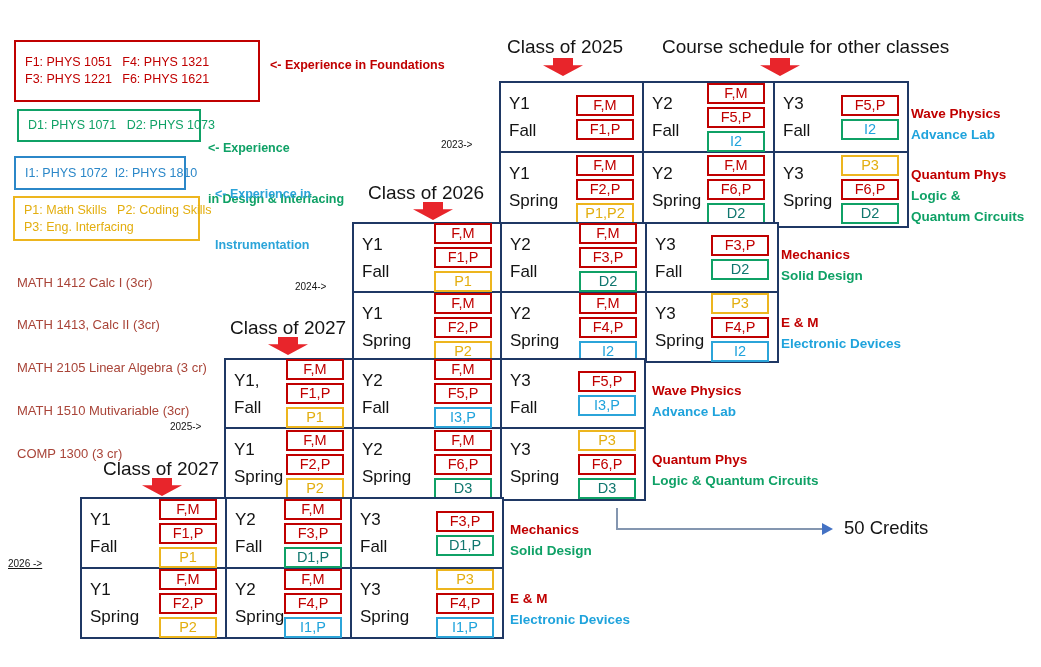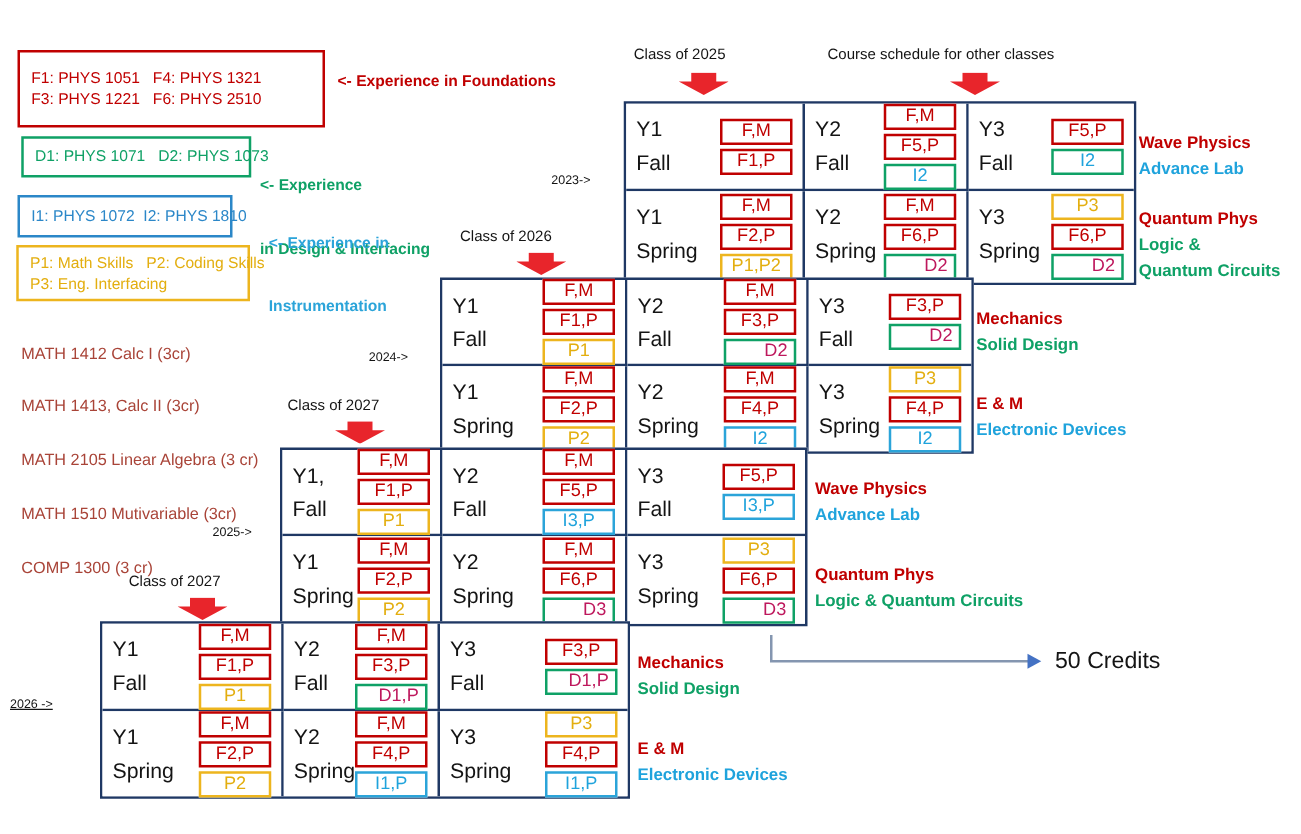--- a/index.html
+++ b/index.html
@@ -18,40 +18,40 @@
 
   .note{font-size:12.5px;font-weight:700;line-height:17px;white-space:pre;}
   .note-red{color:#C00000;}
   .note-green{color:#0FA166;}
   .note-blue{color:#2BA4D9;margin-left:24px;}
   .note-yellow{color:#E9B412;}
   [data-name="professional-note"] div:nth-child(2){padding-left:24px;}
 
   .math-list{font-size:13px;line-height:14.3px;color:#A94438;white-space:pre;}
 
-  .big-header{font-size:12px;color:#141414;white-space:nowrap;}
+  .big-header{font-size:19px;color:#141414;white-space:nowrap;}
   .year-marker{font-size:10px;color:#141414;white-space:nowrap;}
 
   .block-arrow{width:40px;height:18px;background:#E8252B;
                clip-path:polygon(25% 0,75% 0,75% 40%,100% 40%,50% 100%,0 40%,25% 40%);}
 
   
   .grid{position:absolute;display:grid;border:2px solid #1F3864;background:#fff;box-sizing:content-box;}
   .cell{position:relative;border-right:2px solid #1F3864;border-bottom:2px solid #1F3864;background:#fff;}
   .cell.last-col{border-right:none;}
   .cell.last-row{border-bottom:none;}
   .cell-label{position:absolute;left:8px;top:7px;font-size:17px;line-height:27px;color:#141414;}
 
   .badges{position:absolute;right:8px;top:0;height:100%;display:flex;flex-direction:column;
           justify-content:center;align-items:flex-end;gap:3px;}
   .badge{display:block;box-sizing:border-box;background:#fff;border:2px solid;min-width:58px;
          padding:0 5px;height:21px;line-height:17px;font-size:14.5px;text-align:center;}
   .b-red{border-color:#C00000;color:#C00000;}
   .b-yellow{border-color:#EDB51E;color:#E3AE0F;}
-  .b-green{border-color:#0FA166;color:#be185d;text-align:right;}
+  .b-green{border-color:#0FA166;color:#0f766e;}
   .b-blue{border-color:#2BA4D9;color:#1FA3DC;}
   .b-green-blue{border-color:#0FA166;color:#1FA3DC;}
 
   .side-labels{position:absolute;display:flex;flex-direction:column;justify-content:center;
                font-size:13.5px;font-weight:700;line-height:21px;white-space:nowrap;}
   .t-red{color:#C00000;}
   .t-green{color:#0FA166;}
   .t-blue{color:#1FA3DC;}
 
   .conn-line{position:absolute;background:#8496B0;}
@@ -59,21 +59,21 @@
              border-bottom:6px solid transparent;border-left:11px solid #4472C4;}
   .credits{font-size:18.5px;color:#141414;white-space:nowrap;}
 </style>
 </head>
 <body>
 
 <div class="canvas" id="canvas" data-name="course-schedule-diagram">
 
   <div class="abs legend-box box-red" style="left:14px;top:40px;width:246px;height:62px;" data-name="foundations-legend-box">
     <div data-name="legend-line">F1: PHYS 1051   F4: PHYS 1321</div>
-    <div data-name="legend-line">F3: PHYS 1221   F6: PHYS 2510</div>
+    <div data-name="legend-line">F3: PHYS 1221   F6: PHYS 1621</div>
   </div>
   <div class="abs note note-red" style="left:270px;top:57px;" data-name="foundations-note">&lt;- Experience in Foundations</div>
 
   <div class="abs legend-box box-green" style="left:17px;top:109px;width:184px;height:33px;" data-name="design-legend-box">
     <div data-name="legend-line">D1: PHYS 1071   D2: PHYS 1073</div>
   </div>
   <div class="abs note note-green" style="left:208px;top:106px;" data-name="design-note">
     <div data-name="note-line">&lt;- Experience</div>
     <div data-name="note-line">in Design &amp; Interfacing</div>
   </div>

